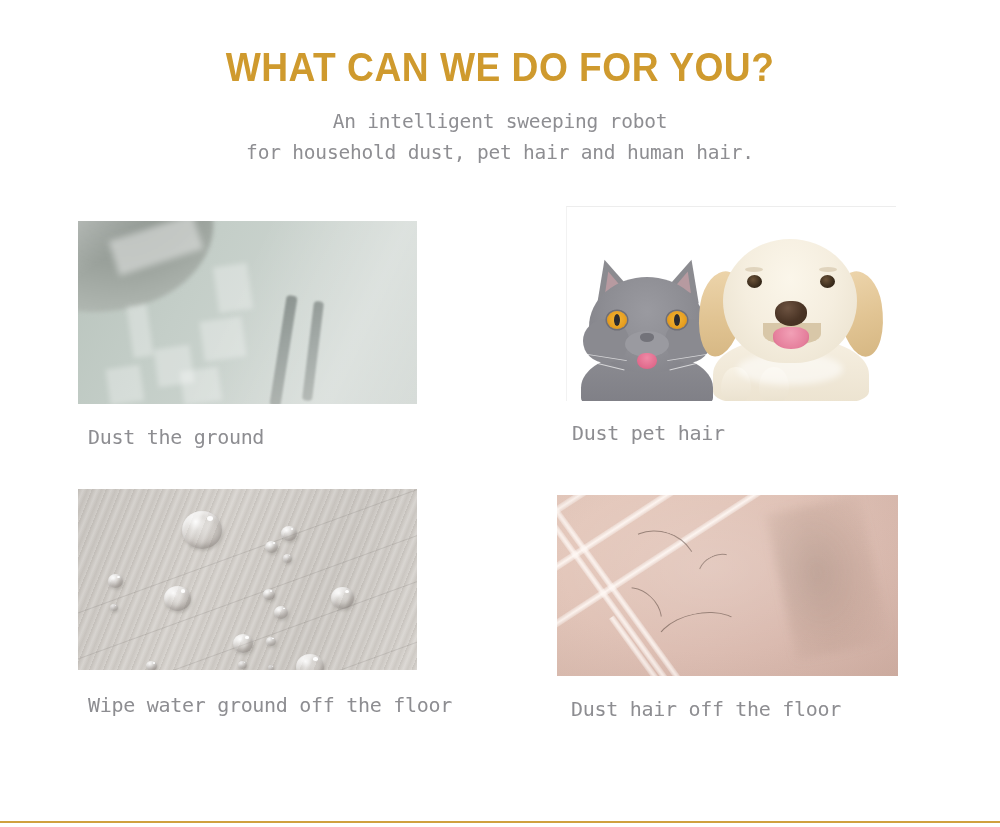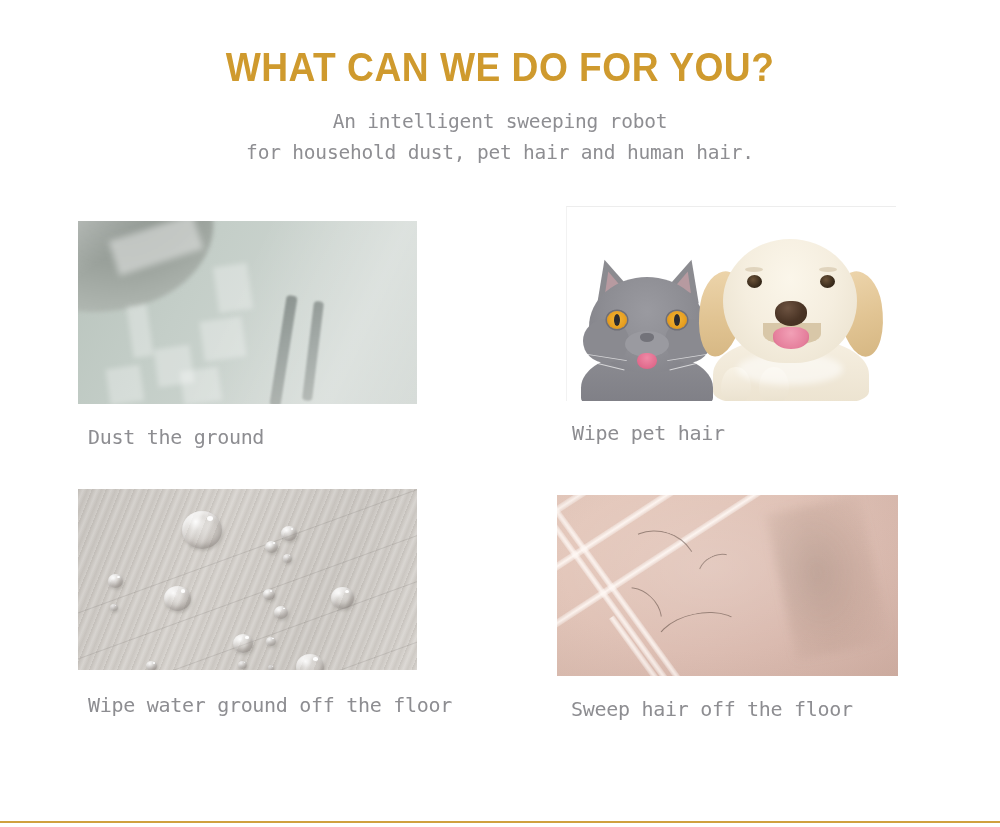--- a/index.html
+++ b/index.html
@@ -460,21 +460,21 @@
           <div class="brow r"></div>
           <div class="eye l"></div>
           <div class="eye r"></div>
           <div class="mouth"></div>
           <div class="tongue"></div>
           <div class="nose"></div>
         </div>
 
       </div>
     </div>
-    <div class="caption">Wipe pet hair</div>
+    <div class="caption">Dust pet hair</div>
   </div>
 
   <div class="card card-wipe">
     <div class="thumb">
       <div class="scene-wood">
         <div class="plank" style="left:-20px; top:58px;  width:400px; transform:rotate(-20deg);"></div>
         <div class="plank" style="left:-20px; top:104px; width:400px; transform:rotate(-20deg);"></div>
         <div class="plank" style="left:-20px; top:150px; width:400px; transform:rotate(-20deg);"></div>
         <div class="plank" style="left:20px;  top:196px; width:400px; transform:rotate(-20deg);"></div>
 
@@ -512,18 +512,18 @@
         <div class="shadow"></div>
 
         <div class="hair" style="left:62px;  top:36px;  width:76px; height:64px; transform:rotate(18deg);"></div>
         <div class="hair" style="left:96px;  top:118px; width:92px; height:56px; transform:rotate(-12deg);"></div>
         <div class="hair" style="left:52px;  top:96px;  width:54px; height:40px; transform:rotate(44deg);"></div>
         <div class="hair" style="left:140px; top:60px;  width:40px; height:30px; transform:rotate(-28deg);"></div>
 
         <div class="vignette"></div>
       </div>
     </div>
-    <div class="caption">Sweep hair off the floor</div>
+    <div class="caption">Dust hair off the floor</div>
   </div>
 
 </div>
 
 <div class="bottom-rule"></div>
 
 </body></html>

